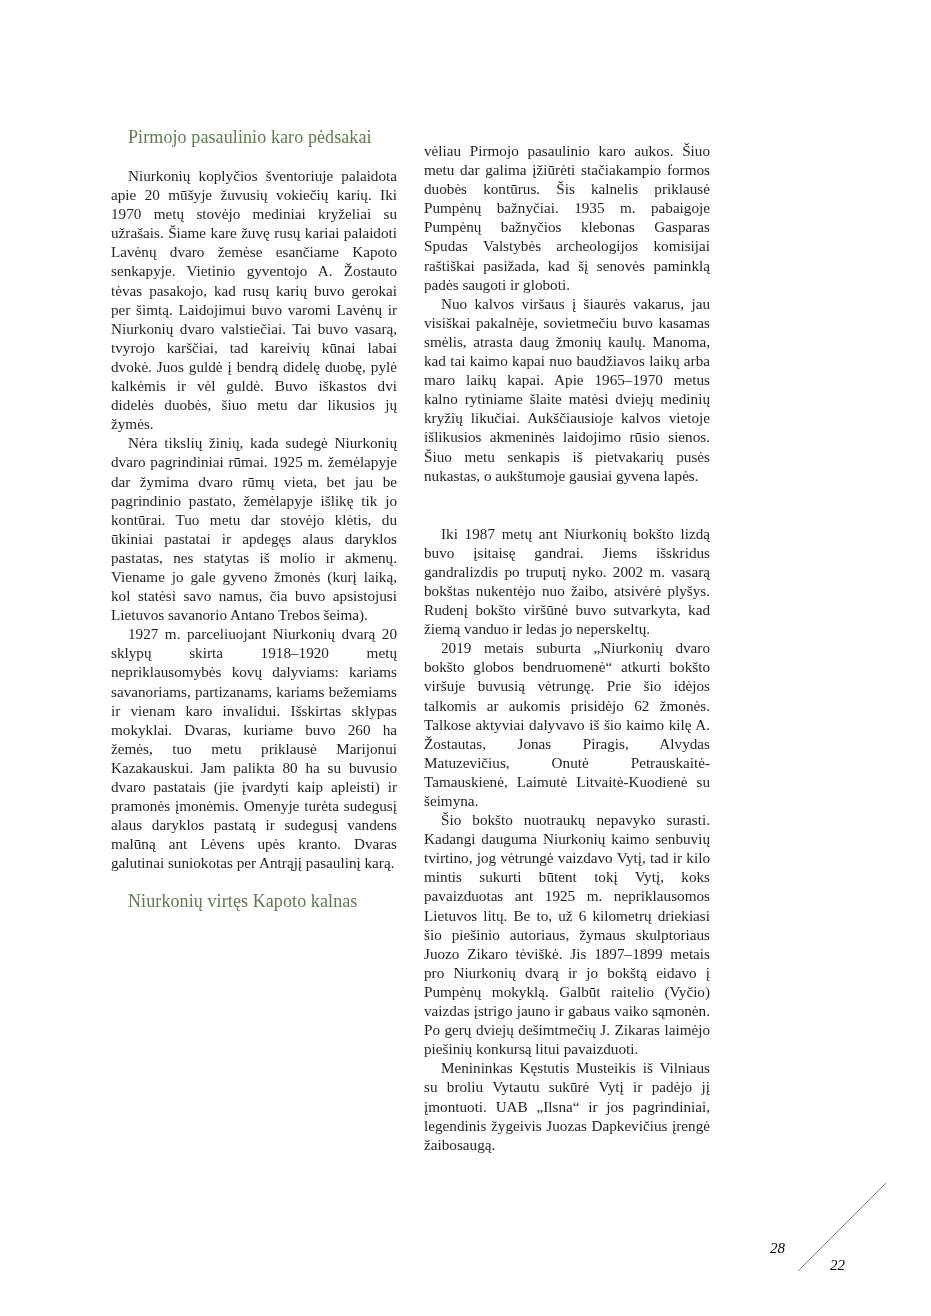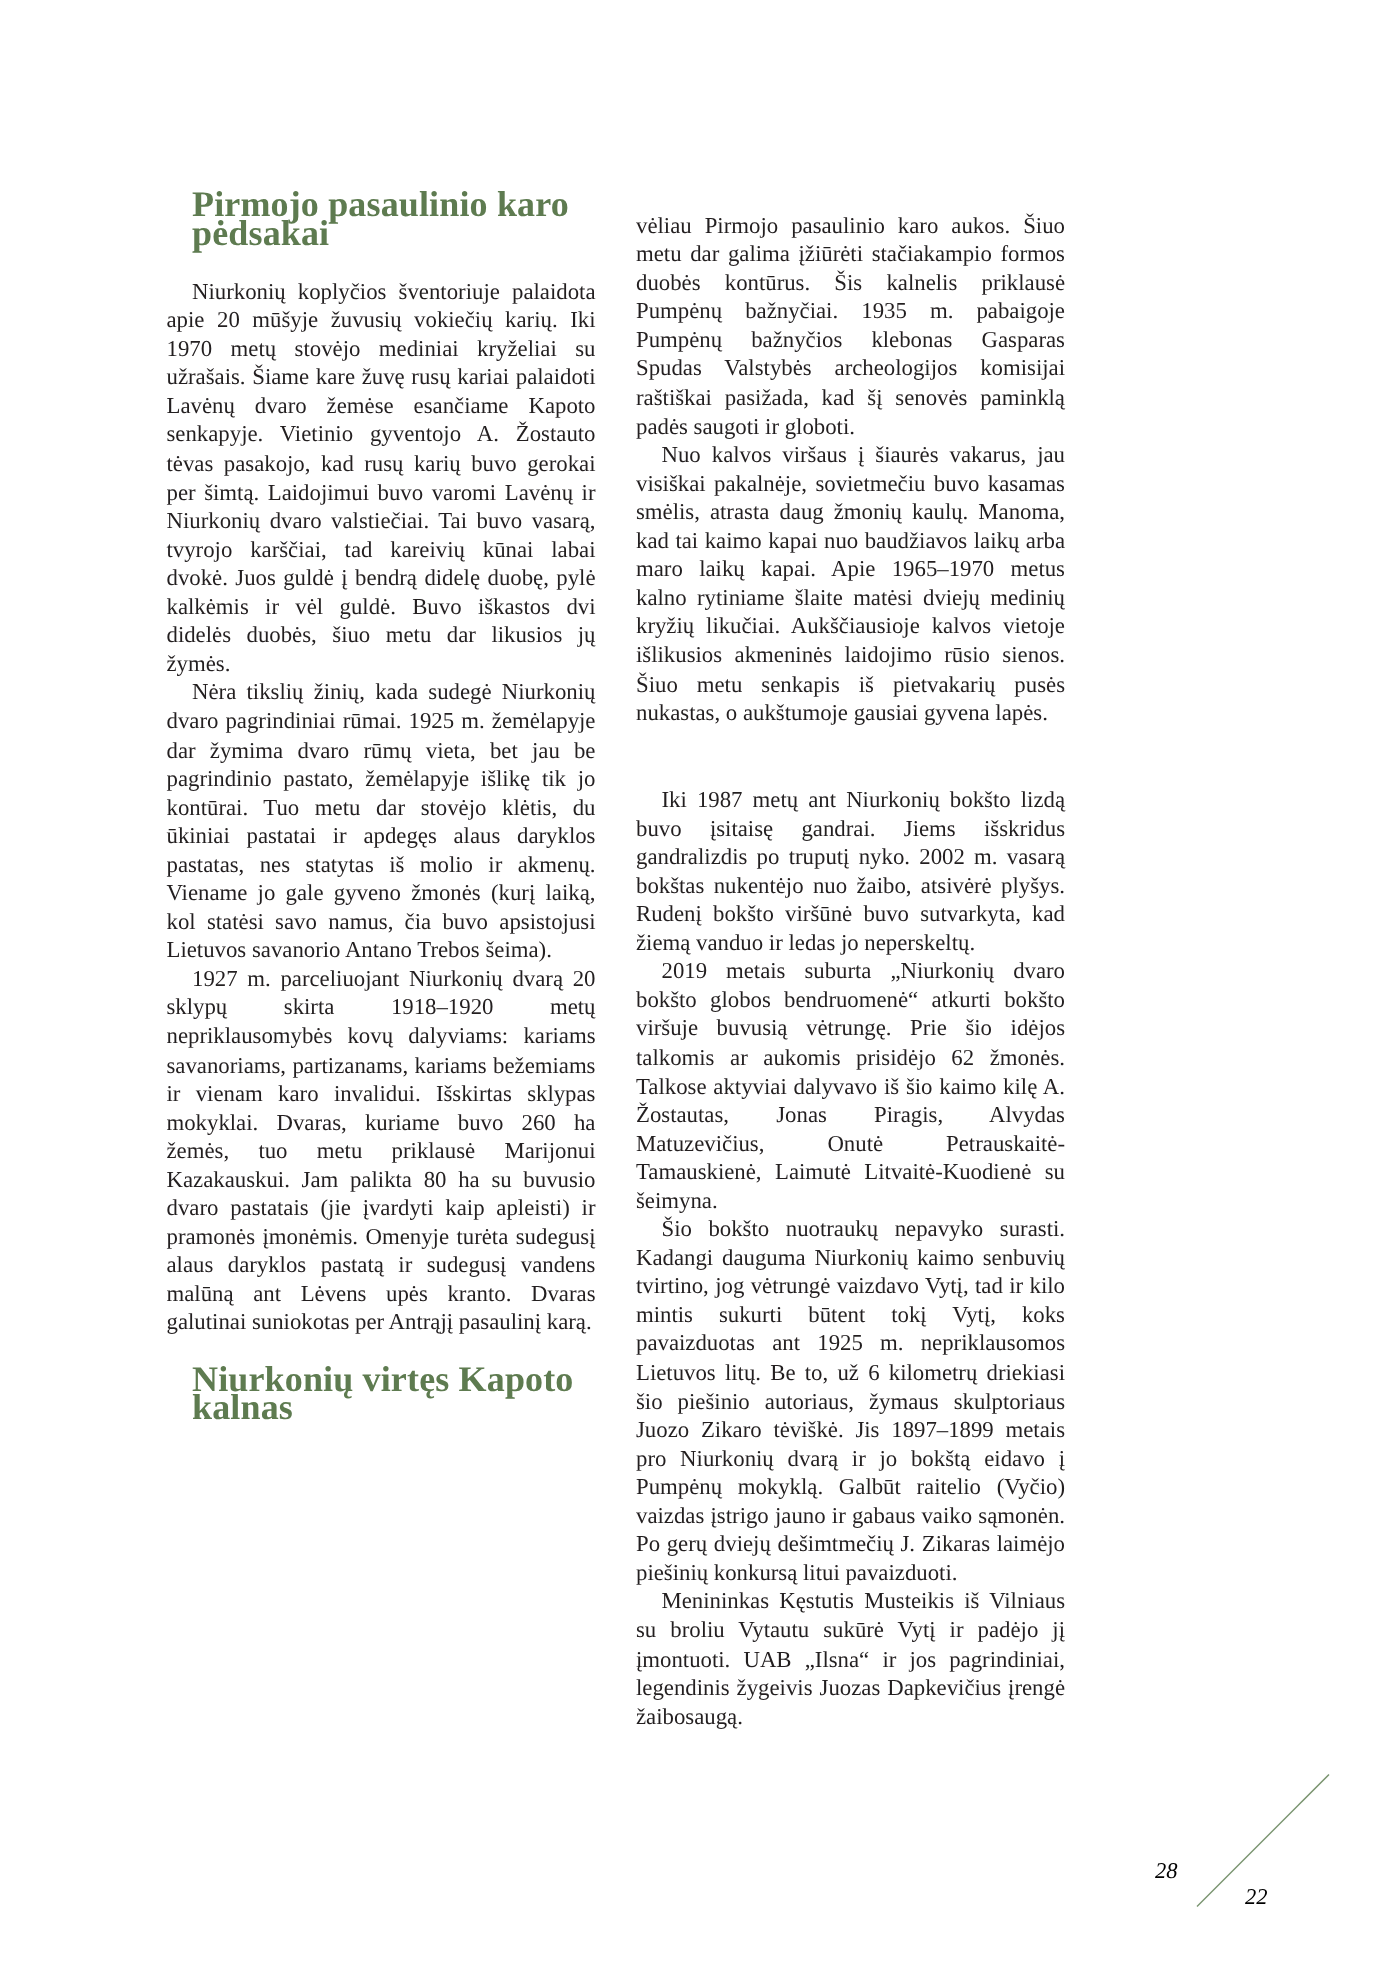--- a/index.html
+++ b/index.html
@@ -1,21 +1,21 @@
 <!DOCTYPE html>
 <html><head>
 <meta charset="utf-8">
 <style>
   html, body { margin: 0; padding: 0; background: #ffffff; }
   body { width: 931px; height: 1316px; position: relative; overflow: hidden;
          font-family: "Liberation Serif", "DejaVu Serif", serif; color: #231f20; }
   .col { position: absolute; top: 128px; width: 286px; }
   .col-left { left: 111px; }
   .col-right { left: 424px; top: 141px; }
-  .heading { font-weight: bold; font-size: 24px; line-height: 19px; color: #5e7b50;
+  .heading { font-weight: normal; font-size: 18px; line-height: 19px; color: #5e7b50;
              margin: 0 0 0 17px; letter-spacing: 0.1px; }
   .col-right .heading { margin-left: 17px; }
   .p { font-size: 15.2px; line-height: 19.1px; text-align: justify; margin: 0;
        text-indent: 17px; hyphens: manual; }
   .p.noindent { text-indent: 0; }
   .gap-after-heading { height: 19px; }
   .gap-before-heading { height: 20px; }
   .pageno { position: absolute; font-style: italic; font-size: 15px; color: #000000; }
   .diag { position: absolute; left: 0; top: 0; }
 </style>

